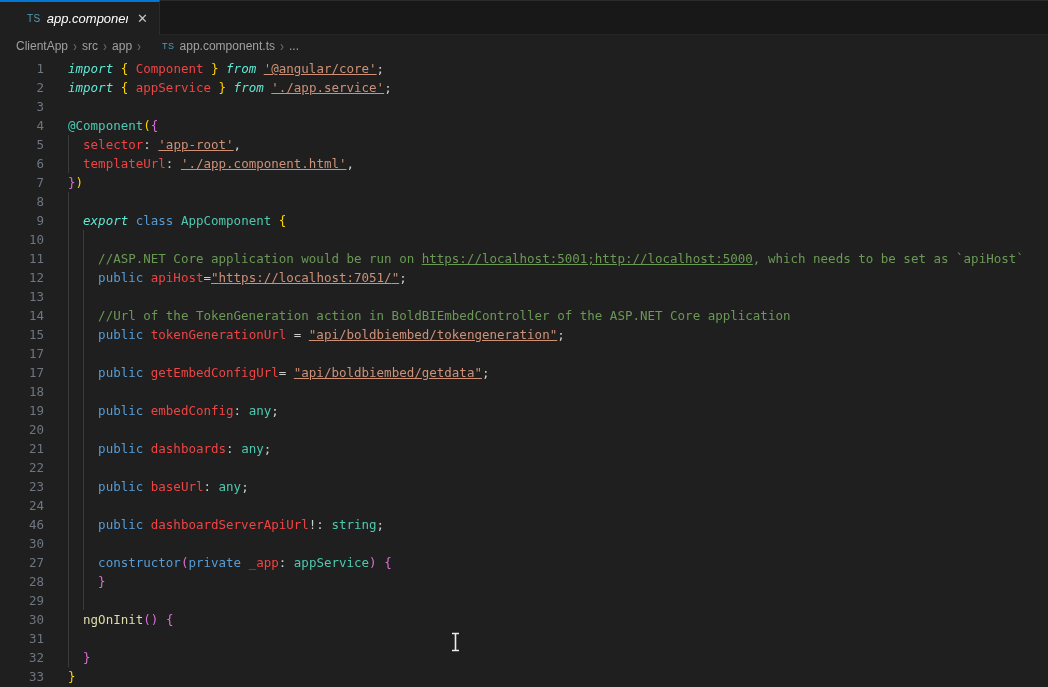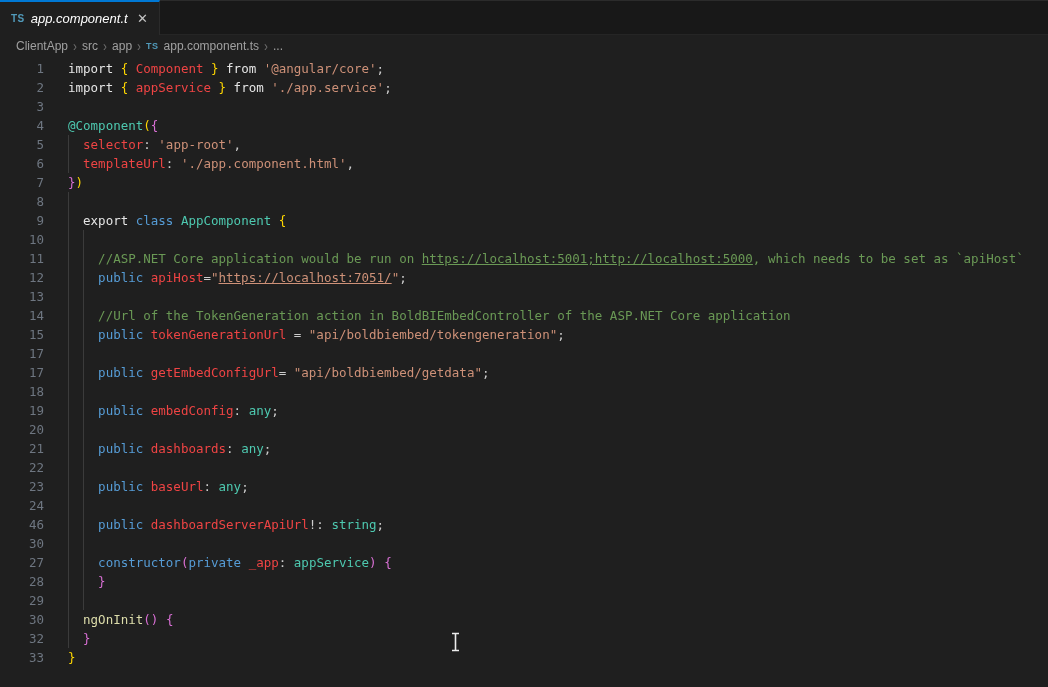--- a/index.html
+++ b/index.html
@@ -21,22 +21,22 @@
   .tab {
     width:160px; margin-top:-1px; height:35px;
     background:#1f1f1f;
     border-top:2px solid #0078d4;
     border-right:1px solid #2b2b2b;
     display:flex; align-items:center; gap:6px;
     padding:0 8px 0 11px;
     cursor:pointer;
   }
   .ts-icon {
-    color:#519aba; font-weight:bold; font-size:10px;
-    letter-spacing:0.5px; flex:none;
+    color:#519aba; font-weight:normal; font-size:10px;
+    letter-spacing:0.5px; flex:none;margin-left:16px;
   }
   .tab-label {
     color:#ffffff; font-style:italic; font-size:13px;
     flex:1; white-space:nowrap; overflow:hidden;
   }
   .tab-close { color:#c5c5c5; font-size:13px; padding:2px 3px; cursor:pointer; }
 
   
   .breadcrumbs {
     height:22px; background:#1f1f1f;
@@ -59,26 +59,26 @@
   .ln {
     flex:none; width:44px; text-align:right;
     color:#6e7681; user-select:none; cursor:default;
   }
   .code {
     flex:1; margin-left:24px; position:relative;
     white-space:pre; color:#cccccc; overflow:hidden;
   }
   .guide { position:absolute; top:0; bottom:0; width:1px; background:#3b3b3b; }
 
-  .tk-kp { color:#e5e5e5; }  
+  .tk-kp { color:#5eead4;font-style:italic; }  
   .tk-kb { color:#569cd6; }  
   .tk-va { color:#ef4444; }  
   .tk-ty { color:#4ec9b0; }  
   .tk-fn { color:#dcdcaa; }  
-  .tk-st { color:#ce9178; }  
+  .tk-st { color:#ce9178;text-decoration:underline; }  
   .tk-co { color:#6a9955; }  
   .tk-b1 { color:#ffd700; }  
   .tk-b2 { color:#da70d6; }  
   .tk-fg { color:#cccccc; }  
   .tk-u  { text-decoration:underline; }
 
   
   .ibeam { position:absolute; left:450px; top:632px; pointer-events:none; }
 </style>
 </head>
@@ -230,20 +230,24 @@
     </div>
     <div class="row">
       <div class="ln">29</div>
       <div class="code"><span class="guide" style="left: 0ch;"></span><span class="guide" style="left: 2ch;"></span></div>
     </div>
     <div class="row">
       <div class="ln">30</div>
       <div class="code"><span class="guide" style="left: 0ch;"></span><span>  </span><span class="tk-fn">ngOnInit</span><span class="tk-b2">(</span><span class="tk-b2">)</span><span class="tk-fg"> </span><span class="tk-b2">{</span></div>
     </div>
     <div class="row">
+      <div class="ln">31</div>
+      <div class="code"><span class="guide" style="left: 0ch;"></span></div>
+    </div>
+    <div class="row">
       <div class="ln">32</div>
       <div class="code"><span class="guide" style="left: 0ch;"></span><span>  </span><span class="tk-b2">}</span></div>
     </div>
     <div class="row">
       <div class="ln">33</div>
       <div class="code"><span class="tk-b1">}</span></div>
     </div>
   </div>
 
 <div class="ibeam">

